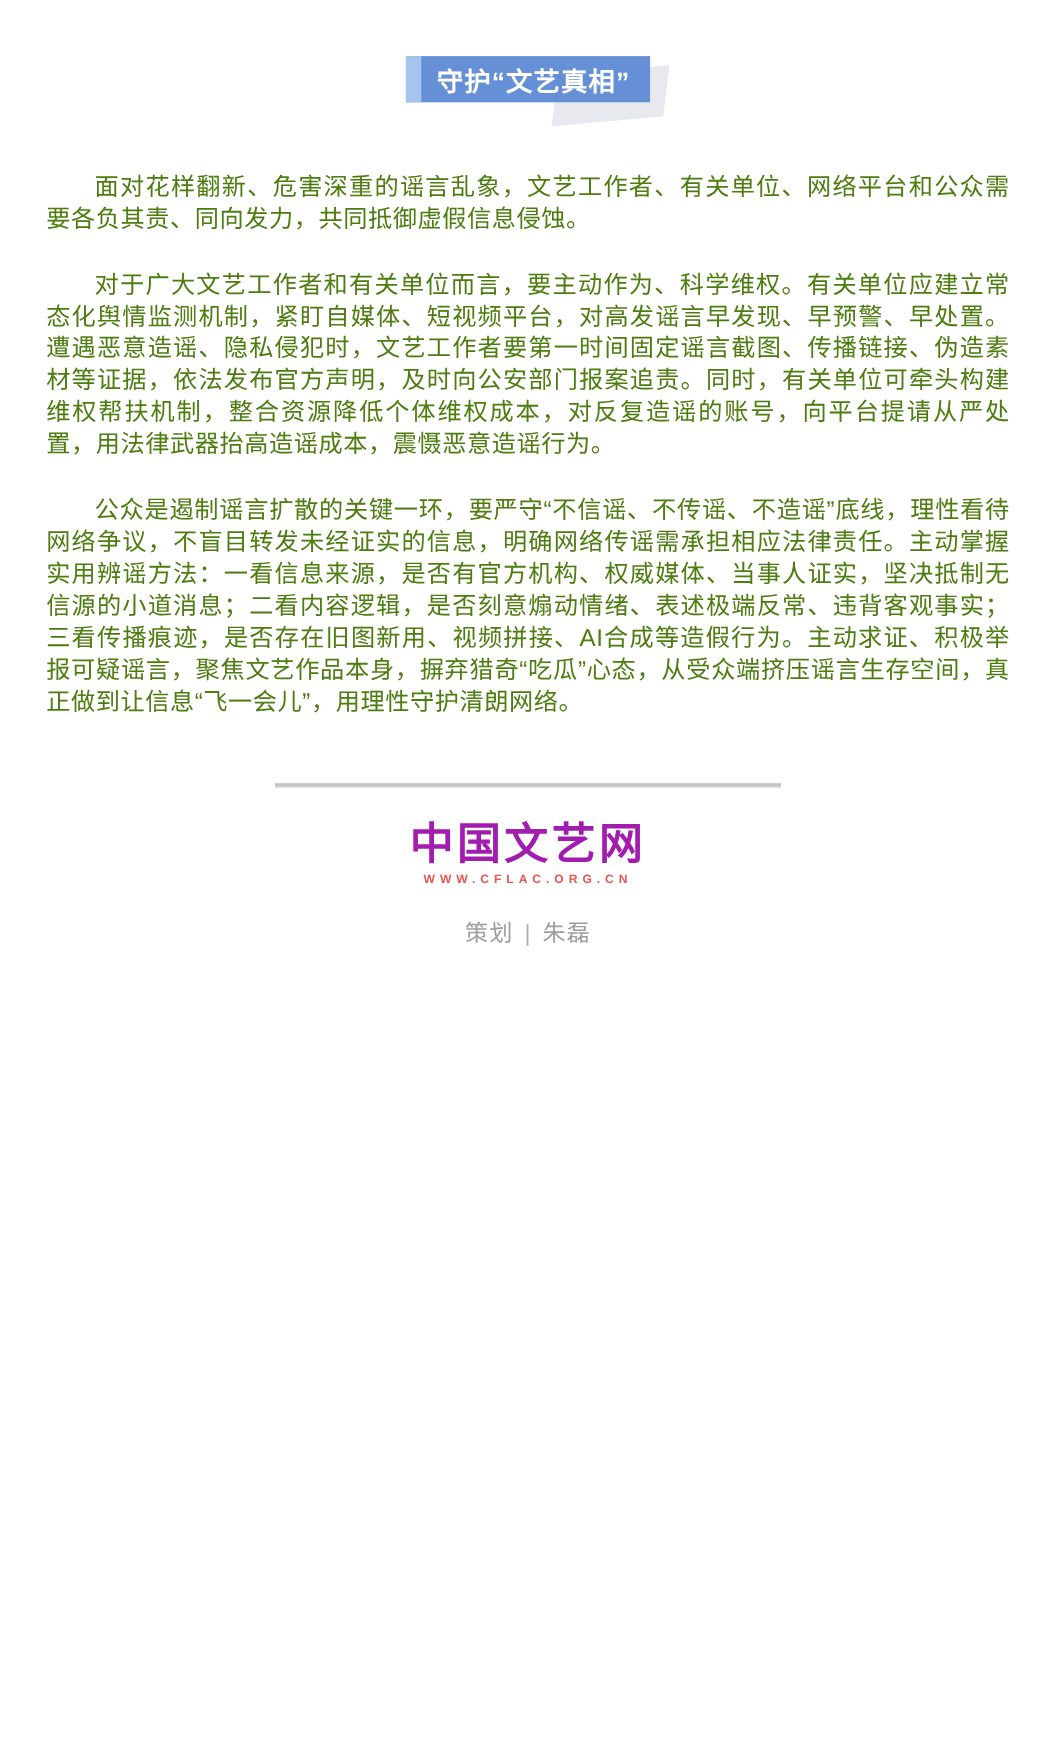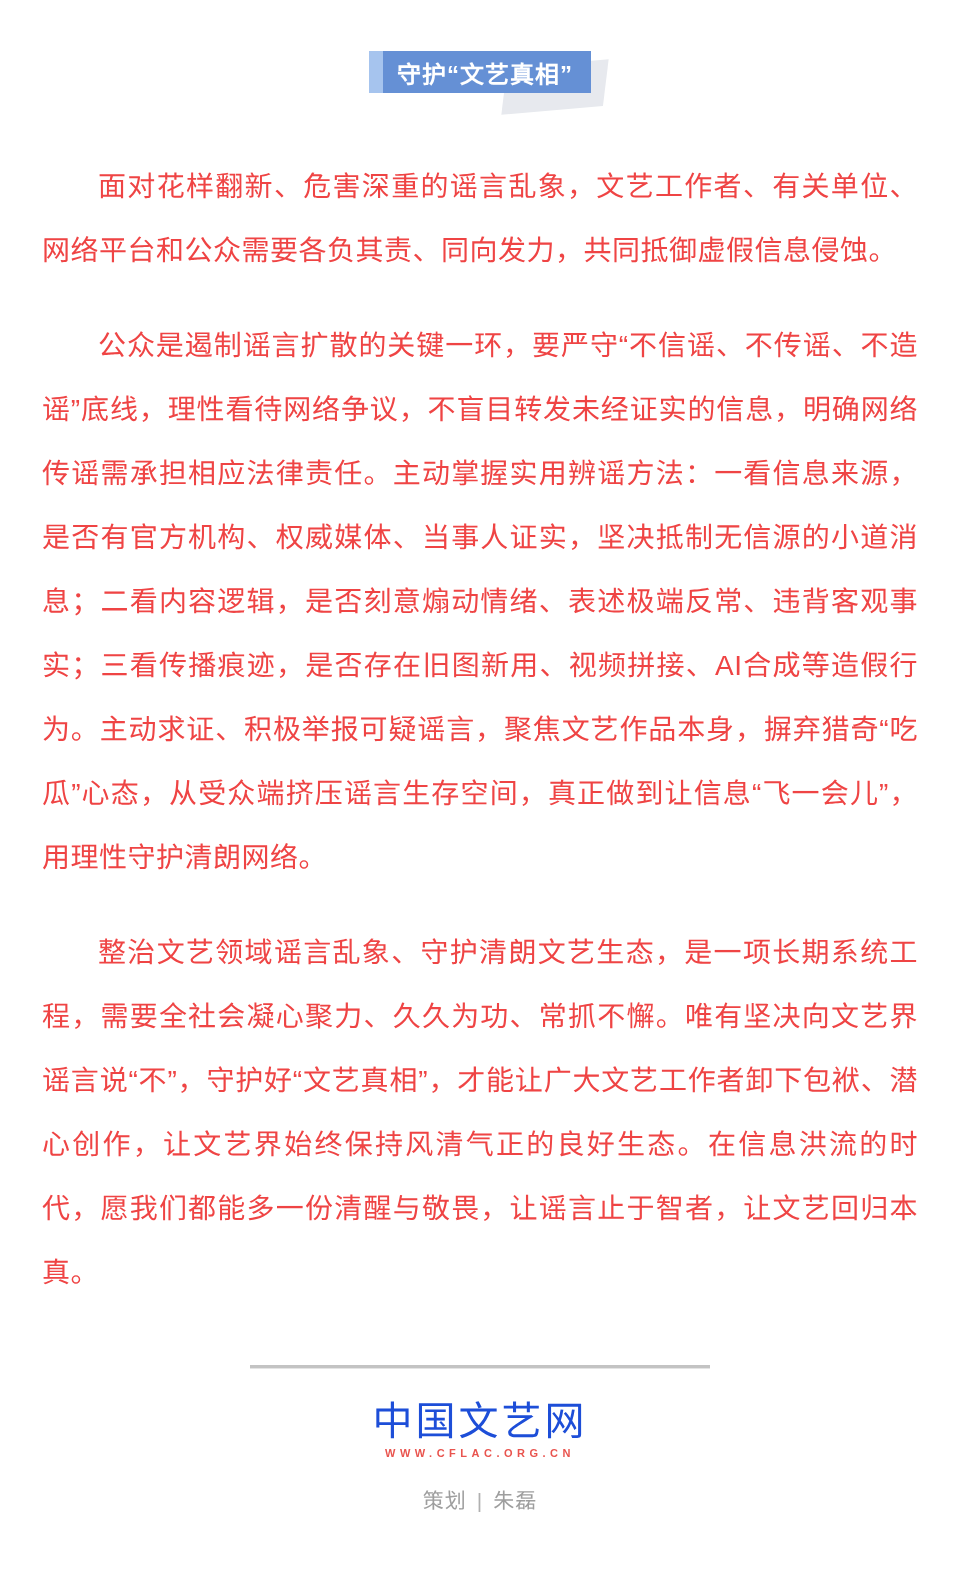--- a/index.html
+++ b/index.html
@@ -56,23 +56,23 @@
     color: #ffffff;
     font-size: 24px;
     font-weight: bold;
     letter-spacing: 1px;
     white-space: nowrap;
   }
 
   
   .article p {
     margin: 0 0 31px 0;
-    font-size: 28px;
-    line-height: 64px;
-    color: #ef4444;
+    font-size: 22px;
+    line-height: 29px;
+    color: #4d7c0f;
     text-align: justify;
     text-indent: 2em;
     letter-spacing: 0.5px;
   }
 
   
   .footer {
     margin-top: 60px;
     text-align: center;
   }
@@ -82,22 +82,22 @@
     margin: 0 auto;
     border: none;
     background: #c3c3c3;
     border-bottom: 1px solid #e4e4e4;
   }
   .logo {
     margin-top: 30px;
   }
   .logo-title {
     font-size: 40px;
-    font-weight: 400;
-    color: #1d4ed8;
+    font-weight: 700;
+    color: #a21caf;
     letter-spacing: 3px;
     line-height: 44px;
   }
   .logo-url {
     margin-top: 4px;
     font-size: 11px;
     font-weight: bold;
     color: #e9544e;
     letter-spacing: 4.5px;
   }
@@ -122,22 +122,22 @@
       <div class="badge-shadow"></div>
       <div class="badge">
         <span class="badge-stripe"></span>
         <span class="badge-label">守护“文艺真相”</span>
       </div>
     </div>
   </div>
 
   <div class="article">
     <p>面对花样翻新、危害深重的谣言乱象，文艺工作者、有关单位、网络平台和公众需要各负其责、同向发力，共同抵御虚假信息侵蚀。</p>
+    <p>对于广大文艺工作者和有关单位而言，要主动作为、科学维权。有关单位应建立常态化舆情监测机制，紧盯自媒体、短视频平台，对高发谣言早发现、早预警、早处置。遭遇恶意造谣、隐私侵犯时，文艺工作者要第一时间固定谣言截图、传播链接、伪造素材等证据，依法发布官方声明，及时向公安部门报案追责。同时，有关单位可牵头构建维权帮扶机制，整合资源降低个体维权成本，对反复造谣的账号，向平台提请从严处置，用法律武器抬高造谣成本，震慑恶意造谣行为。</p>
     <p>公众是遏制谣言扩散的关键一环，要严守“不信谣、不传谣、不造谣”底线，理性看待网络争议，不盲目转发未经证实的信息，明确网络传谣需承担相应法律责任。主动掌握实用辨谣方法：一看信息来源，是否有官方机构、权威媒体、当事人证实，坚决抵制无信源的小道消息；二看内容逻辑，是否刻意煽动情绪、表述极端反常、违背客观事实；三看传播痕迹，是否存在旧图新用、视频拼接、AI合成等造假行为。主动求证、积极举报可疑谣言，聚焦文艺作品本身，摒弃猎奇“吃瓜”心态，从受众端挤压谣言生存空间，真正做到让信息“飞一会儿”，用理性守护清朗网络。</p>
-    <p>整治文艺领域谣言乱象、守护清朗文艺生态，是一项长期系统工程，需要全社会凝心聚力、久久为功、常抓不懈。唯有坚决向文艺界谣言说“不”，守护好“文艺真相”，才能让广大文艺工作者卸下包袱、潜心创作，让文艺界始终保持风清气正的良好生态。在信息洪流的时代，愿我们都能多一份清醒与敬畏，让谣言止于智者，让文艺回归本真。</p>
   </div>
 
   <div class="footer">
     <hr class="divider">
     <div class="logo">
       <div class="logo-title">中国文艺网</div>
       <div class="logo-url">WWW.CFLAC.ORG.CN</div>
     </div>
     <div class="credit">
       <span>策划</span><span class="sep">|</span><span>朱磊</span>

